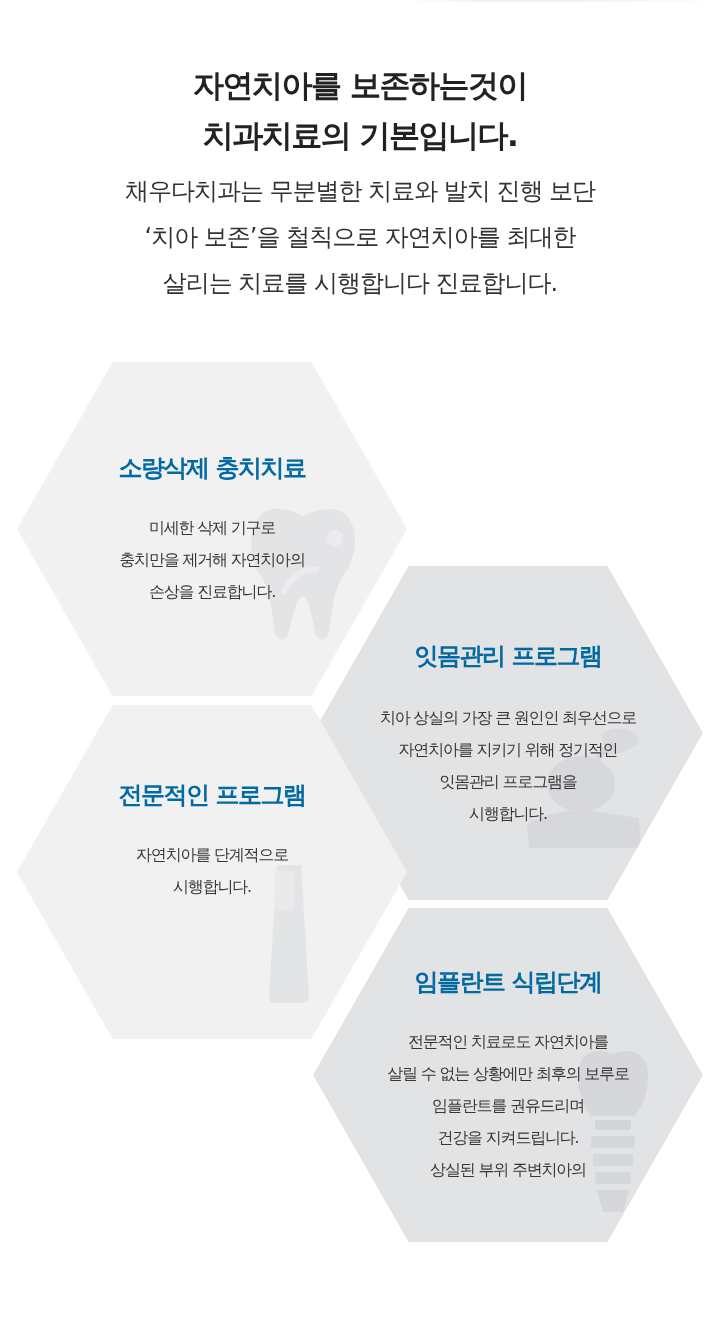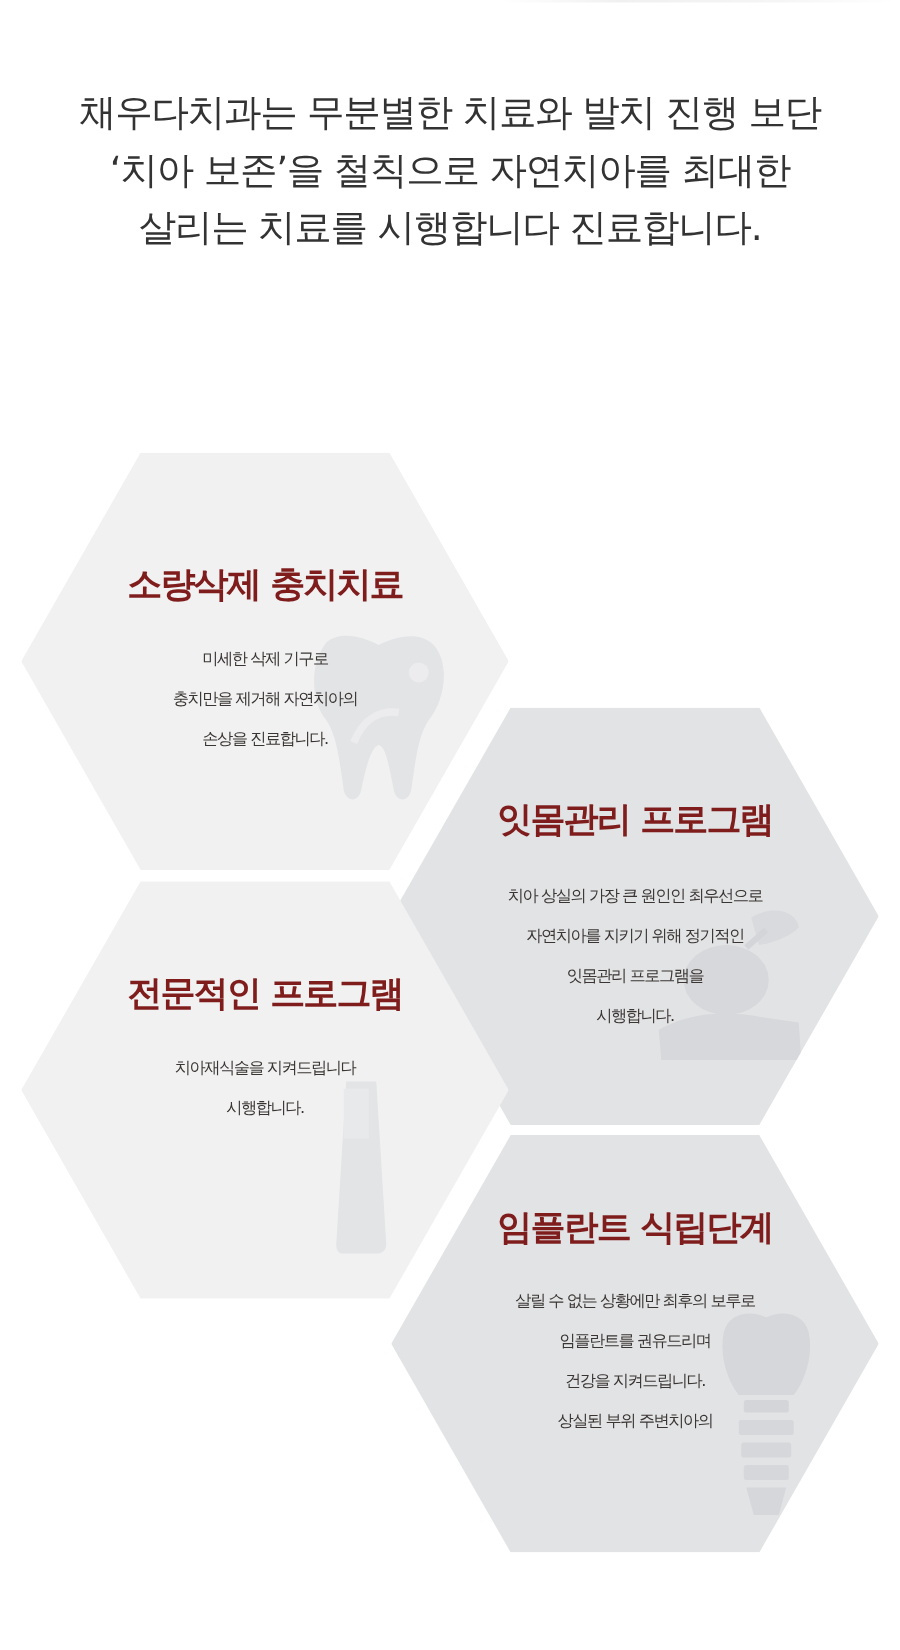--- a/index.html
+++ b/index.html
@@ -29,21 +29,21 @@
     .headline {
       font-size: 31px;
       font-weight: bold;
       color: #222222;
       line-height: 50px;
       letter-spacing: -1.5px;
     }
     .headline span { display: block; }
     .lead {
       margin-top: 8px;
-      font-size: 30px;
+      font-size: 24px;
       color: #333333;
       line-height: 46px;
       letter-spacing: -1px;
     }
     .lead span { display: block; }
 
     .hex {
       position: absolute;
       width: 390px;
       height: 334px;
@@ -59,29 +59,29 @@
     .hex-content {
       position: absolute;
       left: 0; top: 0;
       width: 100%; height: 100%;
       text-align: center;
       z-index: 2;
     }
     .hex-title {
       position: absolute;
       left: 0; width: 100%;
-      font-size: 28px;
-      color: #7f1d1d;
+      font-size: 24px;
+      color: #0369a1;
       letter-spacing: -1.5px;
       line-height: 36px;
     }
     .hex-desc {
       position: absolute;
       left: 0; width: 100%;
-      font-size: 13px;
+      font-size: 16px;
       color: #3a3532;
       line-height: 32px;
       letter-spacing: -1.2px;
     }
     .hex-desc span { display: block; }
 
     .hex-1 .hex-title { top: 88px; }
     .hex-1 .hex-desc { top: 150px; }
     .hex-2 .hex-title { top: 72px; }
     .hex-2 .hex-desc { top: 136px; }
@@ -98,20 +98,24 @@
     .hex-2 .watermark { left: 208px; top: 148px; width: 128px; height: 136px; }
     .hex-3 .watermark { left: 250px; top: 160px; width: 50px; height: 138px; }
     .hex-4 .watermark { left: 260px; top: 138px; width: 80px; height: 170px; }
   </style>
 </head>
 <body>
 
 <div class="top-strip"></div>
 
 <section class="intro">
+  <h1 class="headline">
+    <span>자연치아를 보존하는것이</span>
+    <span>치과치료의 기본입니다.</span>
+  </h1>
   <p class="lead">
     <span>채우다치과는 무분별한 치료와 발치 진행 보단</span>
     <span>‘치아 보존’을 철칙으로 자연치아를 최대한</span>
     <span>살리는 치료를 시행합니다 진료합니다.</span>
   </p>
 </section>
 
 <div class="hex light hex-1">
   <svg class="watermark" viewBox="0 0 120 140">
     <path d="M18 10 C 30 0, 48 6, 60 12 C 72 6, 92 0, 104 12 C 118 28, 112 58, 100 72 C 92 84, 90 100, 86 128 C 84 138, 74 138, 72 128 C 68 108, 66 94, 60 92 C 54 94, 50 108, 46 128 C 44 138, 34 138, 32 128 C 28 100, 26 84, 18 72 C 6 58, 4 28, 18 10 Z" fill="#e3e4e6"></path>
@@ -147,37 +151,38 @@
 </div>
 
 <div class="hex light hex-3">
   <svg class="watermark" viewBox="0 0 50 138">
     <path d="M10 0 L 34 0 L 42 130 C 42 136, 38 138, 34 138 L 8 138 C 4 138, 2 136, 2 130 Z" fill="#e3e4e6"></path>
     <rect x="8" y="6" width="20" height="40" fill="#e8e9eb"></rect>
   </svg>
   <div class="hex-content">
     <h2 class="hex-title">전문적인 프로그램</h2>
     <p class="hex-desc">
-      <span>치아재식술을 지켜드립니다</span>
+      <span>자연치아를 단계적으로</span>
       <span>시행합니다.</span>
     </p>
   </div>
 </div>
 
 <div class="hex dark hex-4">
   <svg class="watermark" viewBox="0 0 80 170">
     <path d="M6 20 C 10 4, 28 2, 40 8 C 52 2, 70 4, 74 20 C 78 40, 70 60, 62 70 L 18 70 C 10 60, 2 40, 6 20 Z" fill="#d6d7da"></path>
     <rect x="22" y="74" width="36" height="10" rx="2" fill="#d4d5d8"></rect>
     <rect x="18" y="90" width="44" height="12" rx="2" fill="#d6d7da"></rect>
     <rect x="20" y="108" width="40" height="12" rx="2" fill="#d6d7da"></rect>
     <rect x="22" y="126" width="36" height="12" rx="2" fill="#d6d7da"></rect>
     <path d="M24 144 L 56 144 L 50 166 L 30 166 Z" fill="#d6d7da"></path>
   </svg>
   <div class="hex-content">
     <h2 class="hex-title">임플란트 식립단계</h2>
     <p class="hex-desc">
+      <span>전문적인 치료로도 자연치아를</span>
       <span>살릴 수 없는 상황에만 최후의 보루로</span>
       <span>임플란트를 권유드리며</span>
       <span>건강을 지켜드립니다.</span>
       <span>상실된 부위 주변치아의</span>
     </p>
   </div>
 </div>
 
 </body></html>

